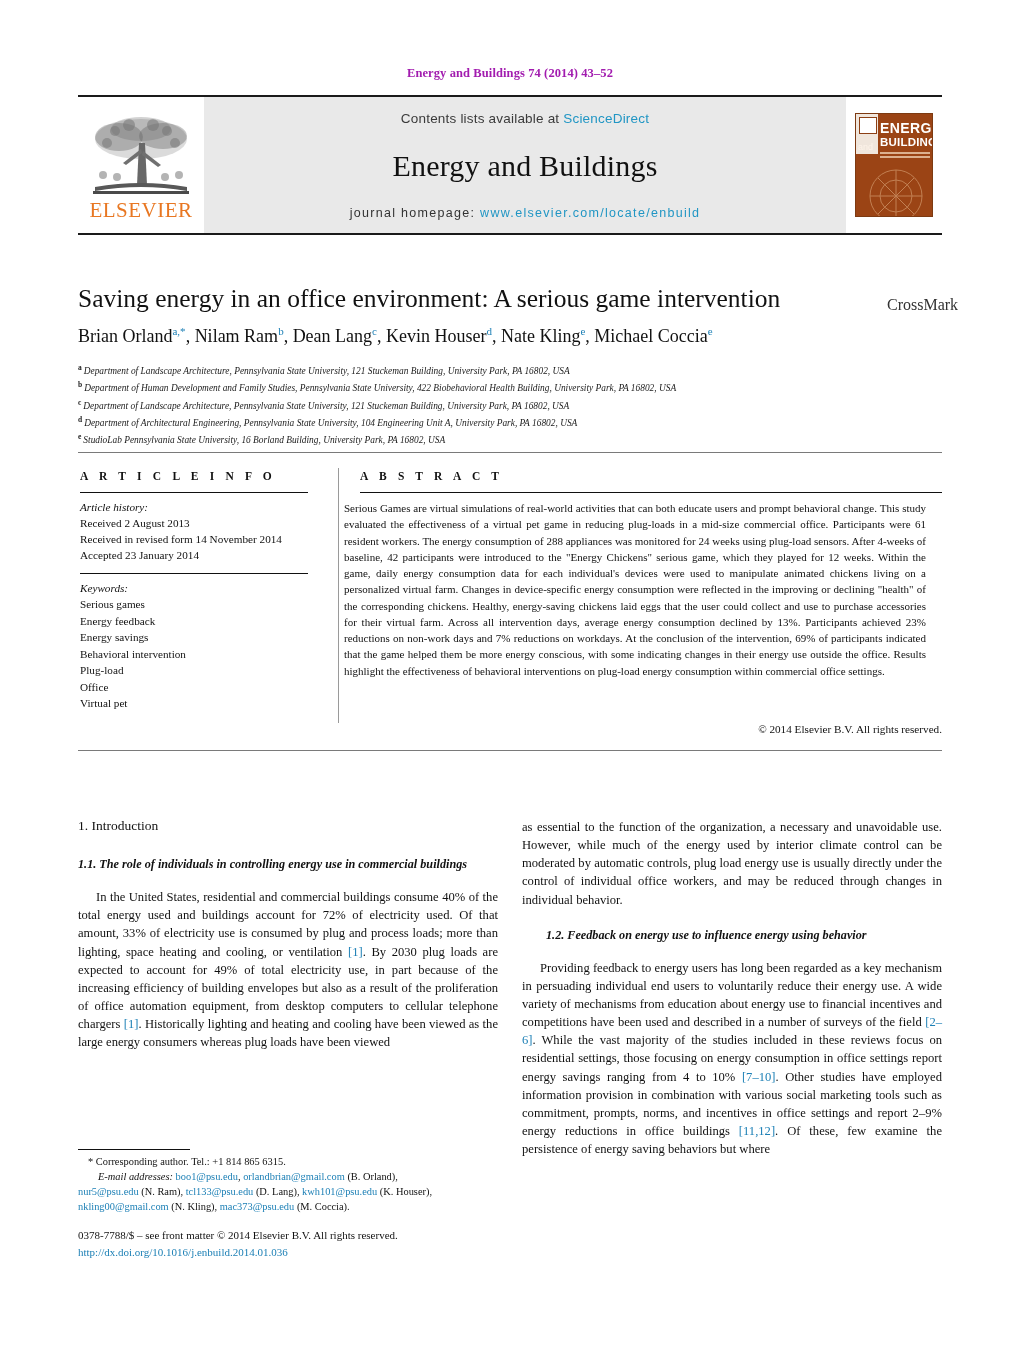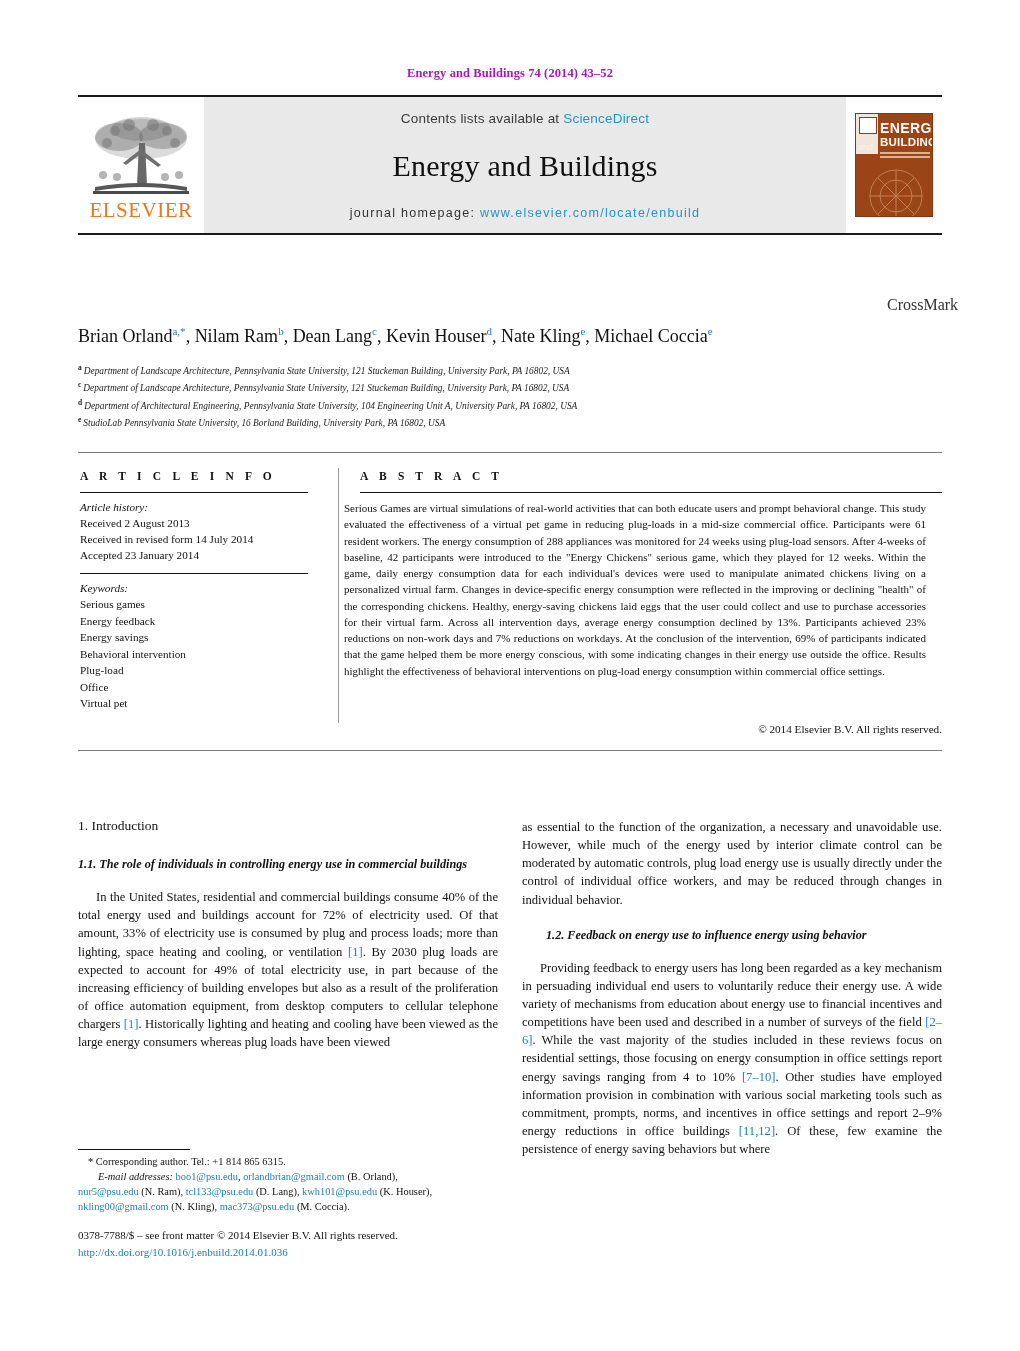--- a/index.html
+++ b/index.html
@@ -373,20 +373,21 @@
               <path d="M14 30 H66 M40 4 V56"></path>
               <path d="M22 12 L58 48 M58 12 L22 48"></path>
             </g>
           </svg>
         </div>
       </div>
 
     </div>
   </div>
 
+  <div class="title">Saving energy in an office environment: A serious game intervention</div>
 
   <div class="crossmark">
     <svg width="30" height="40" viewBox="0 0 30 40">
       <ellipse cx="15" cy="20" rx="13" ry="19" fill="#1f6fb2"></ellipse>
       <ellipse cx="15" cy="20" rx="9" ry="17" fill="#ffffff"></ellipse>
       <path d="M8 5 H22 V32 L15 25 L8 32 Z" fill="#c9332c"></path>
       <path d="M15 25 L10 31 H20 Z" fill="#ffffff"></path>
     </svg>
     <span class="crossmark-text">CrossMark</span>
   </div>
@@ -395,36 +396,37 @@
     <span><span>Brian Orland</span><sup class="star">a,*</sup></span>,
     <span><span>Nilam Ram</span><sup>b</sup></span>,
     <span><span>Dean Lang</span><sup>c</sup></span>,
     <span><span>Kevin Houser</span><sup>d</sup></span>,
     <span><span>Nate Kling</span><sup>e</sup></span>,
     <span><span>Michael Coccia</span><sup>e</sup></span>
   </div>
 
   <div class="affils">
     <div><sup>a</sup><span>Department of Landscape Architecture, Pennsylvania State University, 121 Stuckeman Building, University Park, PA 16802, USA</span></div>
+    <div><sup>b</sup><span>Department of Human Development and Family Studies, Pennsylvania State University, 422 Biobehavioral Health Building, University Park, PA 16802, USA</span></div>
     <div><sup>c</sup><span>Department of Landscape Architecture, Pennsylvania State University, 121 Stuckeman Building, University Park, PA 16802, USA</span></div>
     <div><sup>d</sup><span>Department of Architectural Engineering, Pennsylvania State University, 104 Engineering Unit A, University Park, PA 16802, USA</span></div>
     <div><sup>e</sup><span>StudioLab Pennsylvania State University, 16 Borland Building, University Park, PA 16802, USA</span></div>
   </div>
 
   <div class="sec-rule-top"></div>
   <div class="info-head">A R T I C L E   I N F O</div>
   <div class="abs-head">A B S T R A C T</div>
   <div class="info-rule"></div>
   <div class="abs-rule"></div>
   <div class="vrule"></div>
 
   <div class="history">
     <div class="lbl">Article history:</div>
     <div>Received 2 August 2013</div>
-    <div>Received in revised form 14 July 2014</div>
+    <div>Received in revised form 14 November 2014</div>
     <div>Accepted 23 January 2014</div>
   </div>
 
   <div class="info-rule2"></div>
   <div class="keywords">
     <div class="lbl">Keywords:</div>
     <div>Serious games</div>
     <div>Energy feedback</div>
     <div>Energy savings</div>
     <div>Behavioral intervention</div>

